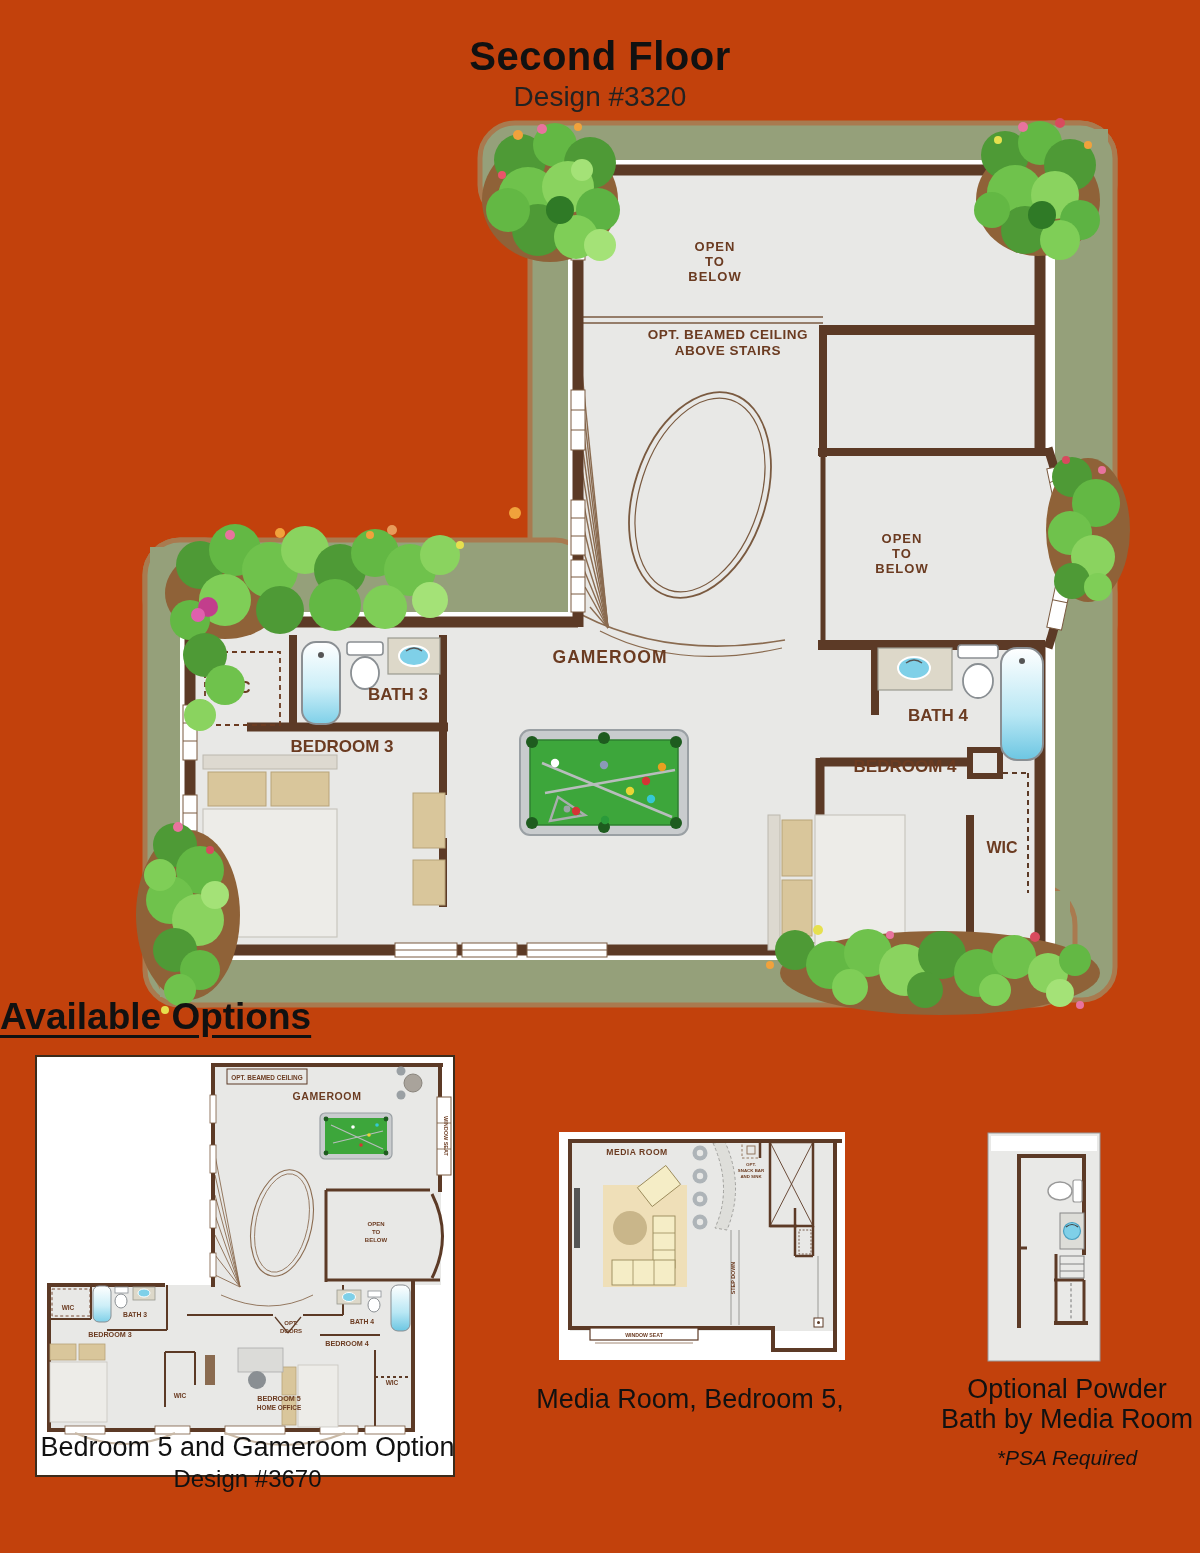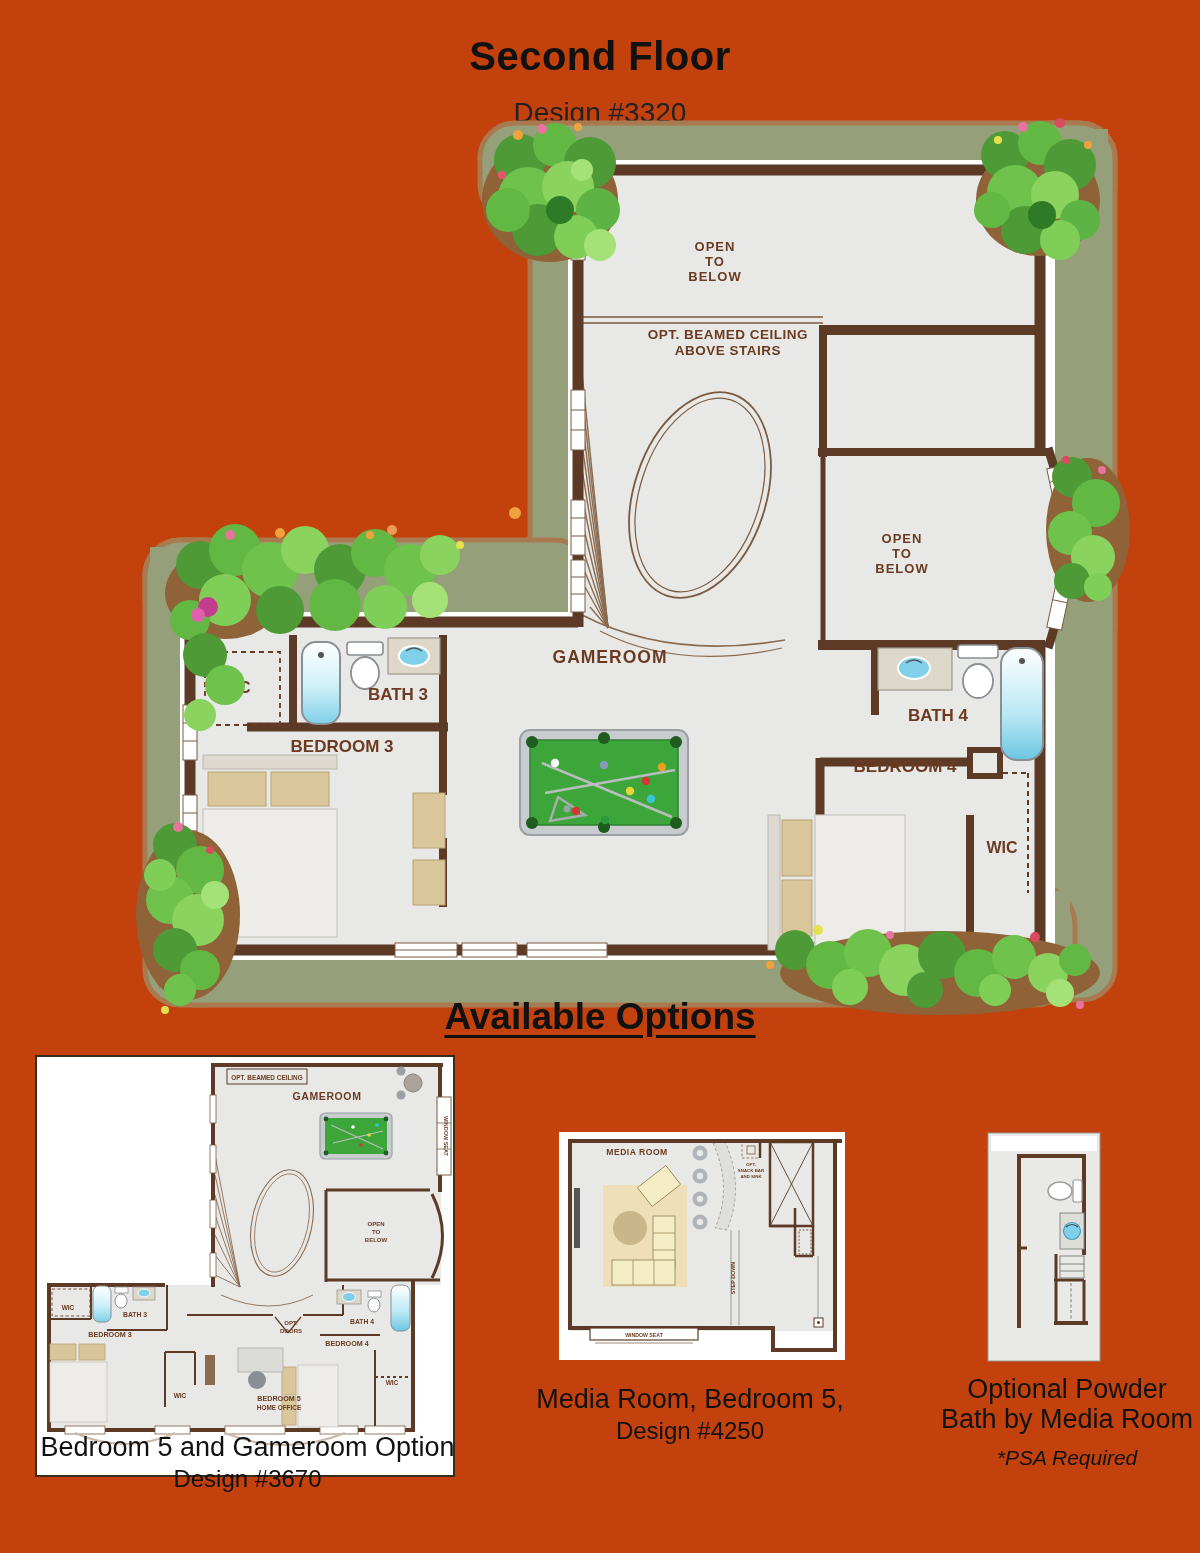--- a/index.html
+++ b/index.html
@@ -1,21 +1,21 @@
 <!DOCTYPE html>
 <html><head>
 <meta charset="utf-8">
 <style>
   html,body{margin:0;padding:0;background:#ffffff;}
   body{font-family:"Liberation Sans", sans-serif;}
   #page{position:relative;width:1200px;height:1553px;background:#c2410c;overflow:hidden;}
   .hdr{position:absolute;left:0;top:34px;width:1200px;text-align:center;}
   .hdr .t{font-size:40px;font-weight:bold;color:#111;letter-spacing:.5px;}
-  .hdr .s{font-size:28px;color:#222;margin-top:18px;}
-  .opts-hdr{position:absolute;left:0;top:996px;width:1200px;text-align:center;
+  .hdr .s{font-size:28px;color:#222;margin-top:2px;}
+  .opts-hdr{position:absolute;left:0;top:996px;width:1200px;
             font-size:37px;font-weight:bold;color:#111;}
   .opts-hdr span{text-decoration:underline;text-underline-offset:6px;}
   .cap{position:absolute;text-align:center;color:#111;}
   .cap .c1{font-size:27px;font-weight:normal;line-height:1.12;}
   .cap .c2{font-size:24px;margin-top:3px;}
   .cap .c2i{font-size:21px;font-style:italic;margin-top:12px;}
   svg text{font-family:"Liberation Sans", sans-serif;}
   .plab{fill:#6B3B21;font-weight:bold;}
 </style>
 </head>
@@ -614,21 +614,20 @@
       <rect x="35" y="200" width="108" height="12" fill="#fff" stroke="#5C3A26" stroke-width="1.2"></rect>
       <line x1="40" y1="215" x2="138" y2="215" stroke="#8a6b50" stroke-width="0.8"></line>
       <text x="89" y="208.5" text-anchor="middle" class="plab" font-size="5.2">WINDOW SEAT</text>
     </g>
     <text x="82" y="27" text-anchor="middle" class="plab" font-size="8.6" letter-spacing=".5">MEDIA ROOM</text>
   </svg>
   <div class="cap" style="left:505px;top:1384px;width:370px;">
     <div class="c1">
       <div>Media Room, Bedroom 5,</div>
     </div>
-    <div class="c2">Design #4250</div>
   </div>
 
   <svg style="position:absolute;left:978px;top:1128px;" width="125" height="245" viewBox="0 0 125 245">
     <rect x="10" y="5" width="112" height="228" fill="#E9E9E7" stroke="#999" stroke-width="1"></rect>
     <rect x="13" y="8" width="106" height="15" fill="#ffffff"></rect>
     <g stroke="#5C3A26" fill="none">
       <line x1="39" y1="28" x2="108" y2="28" stroke-width="4"></line>
       <line x1="41" y1="26" x2="41" y2="200" stroke-width="4"></line>
       <line x1="41" y1="120" x2="49" y2="120" stroke-width="3"></line>
       <line x1="106" y1="28" x2="106" y2="80" stroke-width="4"></line>

